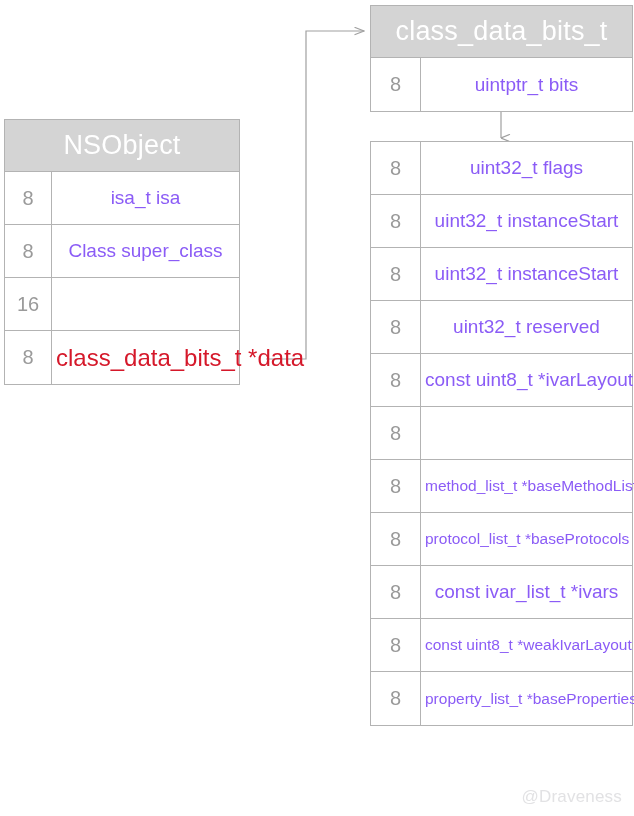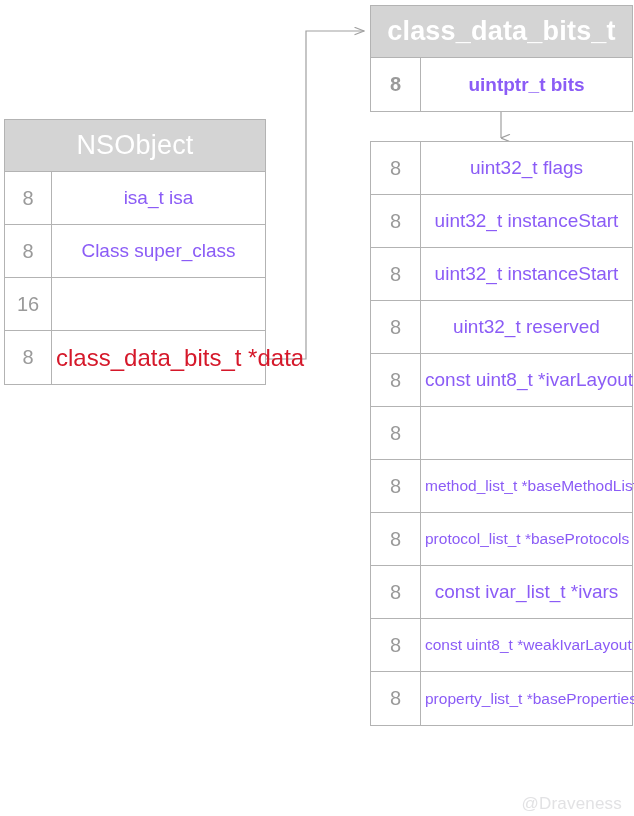--- a/index.html
+++ b/index.html
@@ -72,29 +72,28 @@
     white-space: nowrap;
     padding: 0 4px;
   }
   .cell-name.red { color: #d5182a; font-size: 24px; }
   .cell-name.small { font-size: 15.5px; }
 
   
   #nsobject-table {
     left: 4px;
     top: 119px;
-    width: 262px;
+    width: 236px;
   }
   #nsobject-table .cell-size { width: 47px; }
 
   #bits-table {
     left: 370px;
     top: 5px;
     width: 263px;
-    font-weight: bold;
   }
   #bits-table .cell-size { width: 50px; }
 
   #ro-table {
     left: 370px;
     top: 141px;
     width: 263px;
   }
   #ro-table .cell-size { width: 50px; }
 
@@ -105,21 +104,21 @@
     top: 0;
     width: 634px;
     height: 816px;
     pointer-events: none;
   }
 
   
   #watermark {
     position: absolute;
     right: 12px;
-    bottom: 2px;
+    bottom: 9px;
     color: #e2e2e4;
     font-size: 17px;
     letter-spacing: 0.2px;
   }
 </style>
 </head>
 <body>
 
 <svg class="connector-svg" viewBox="0 0 634 816">
   <defs>

